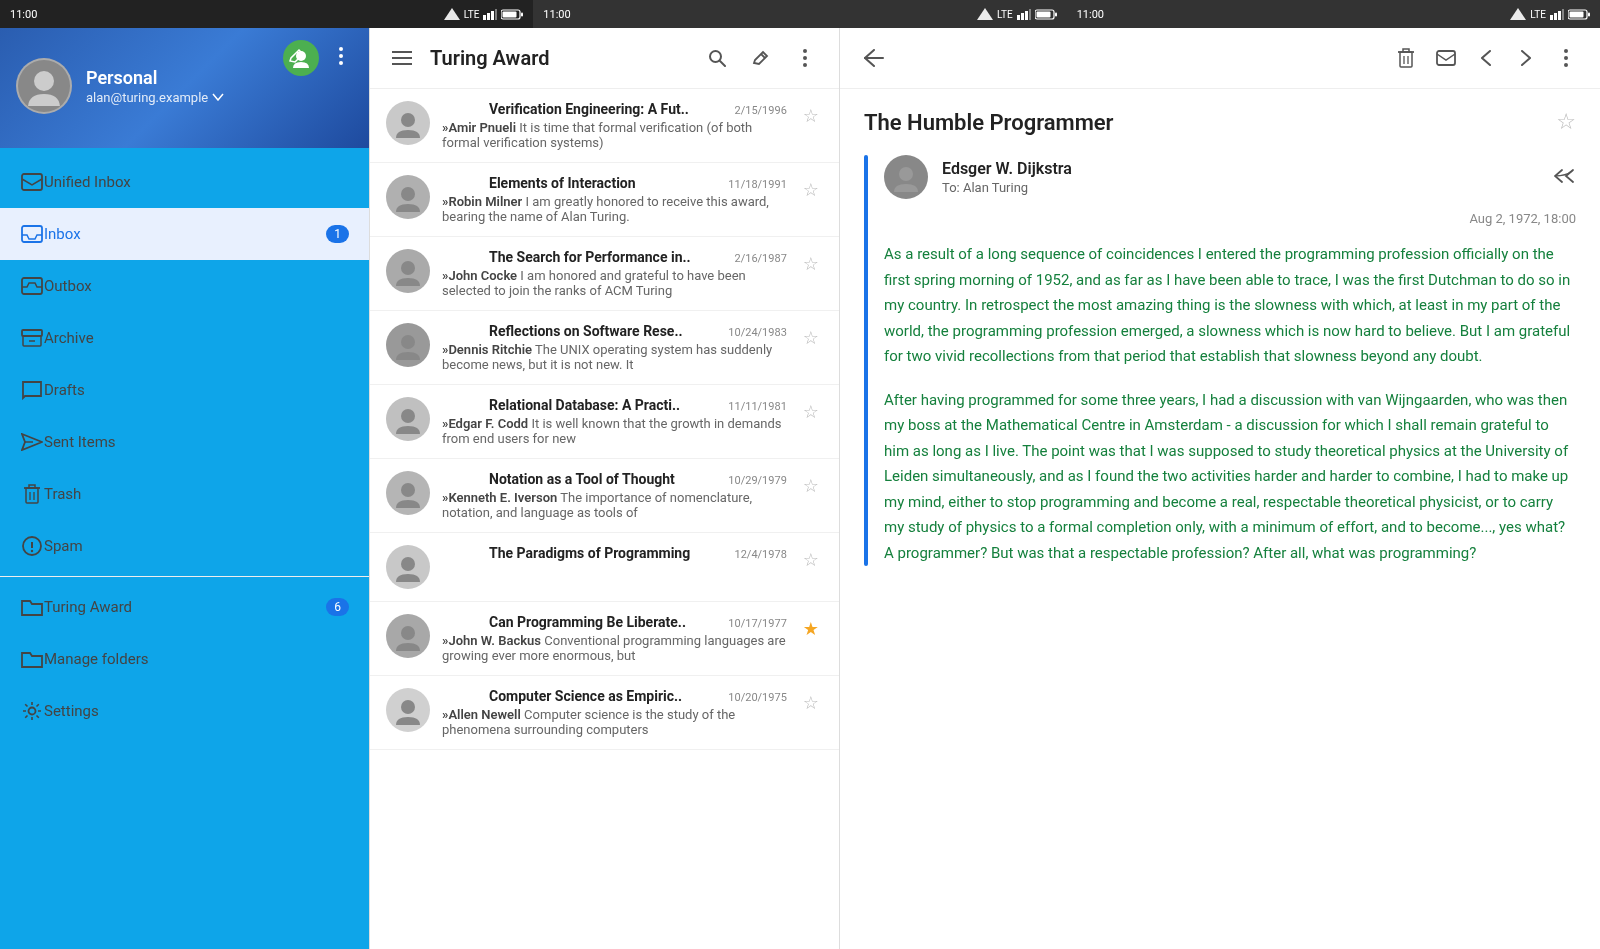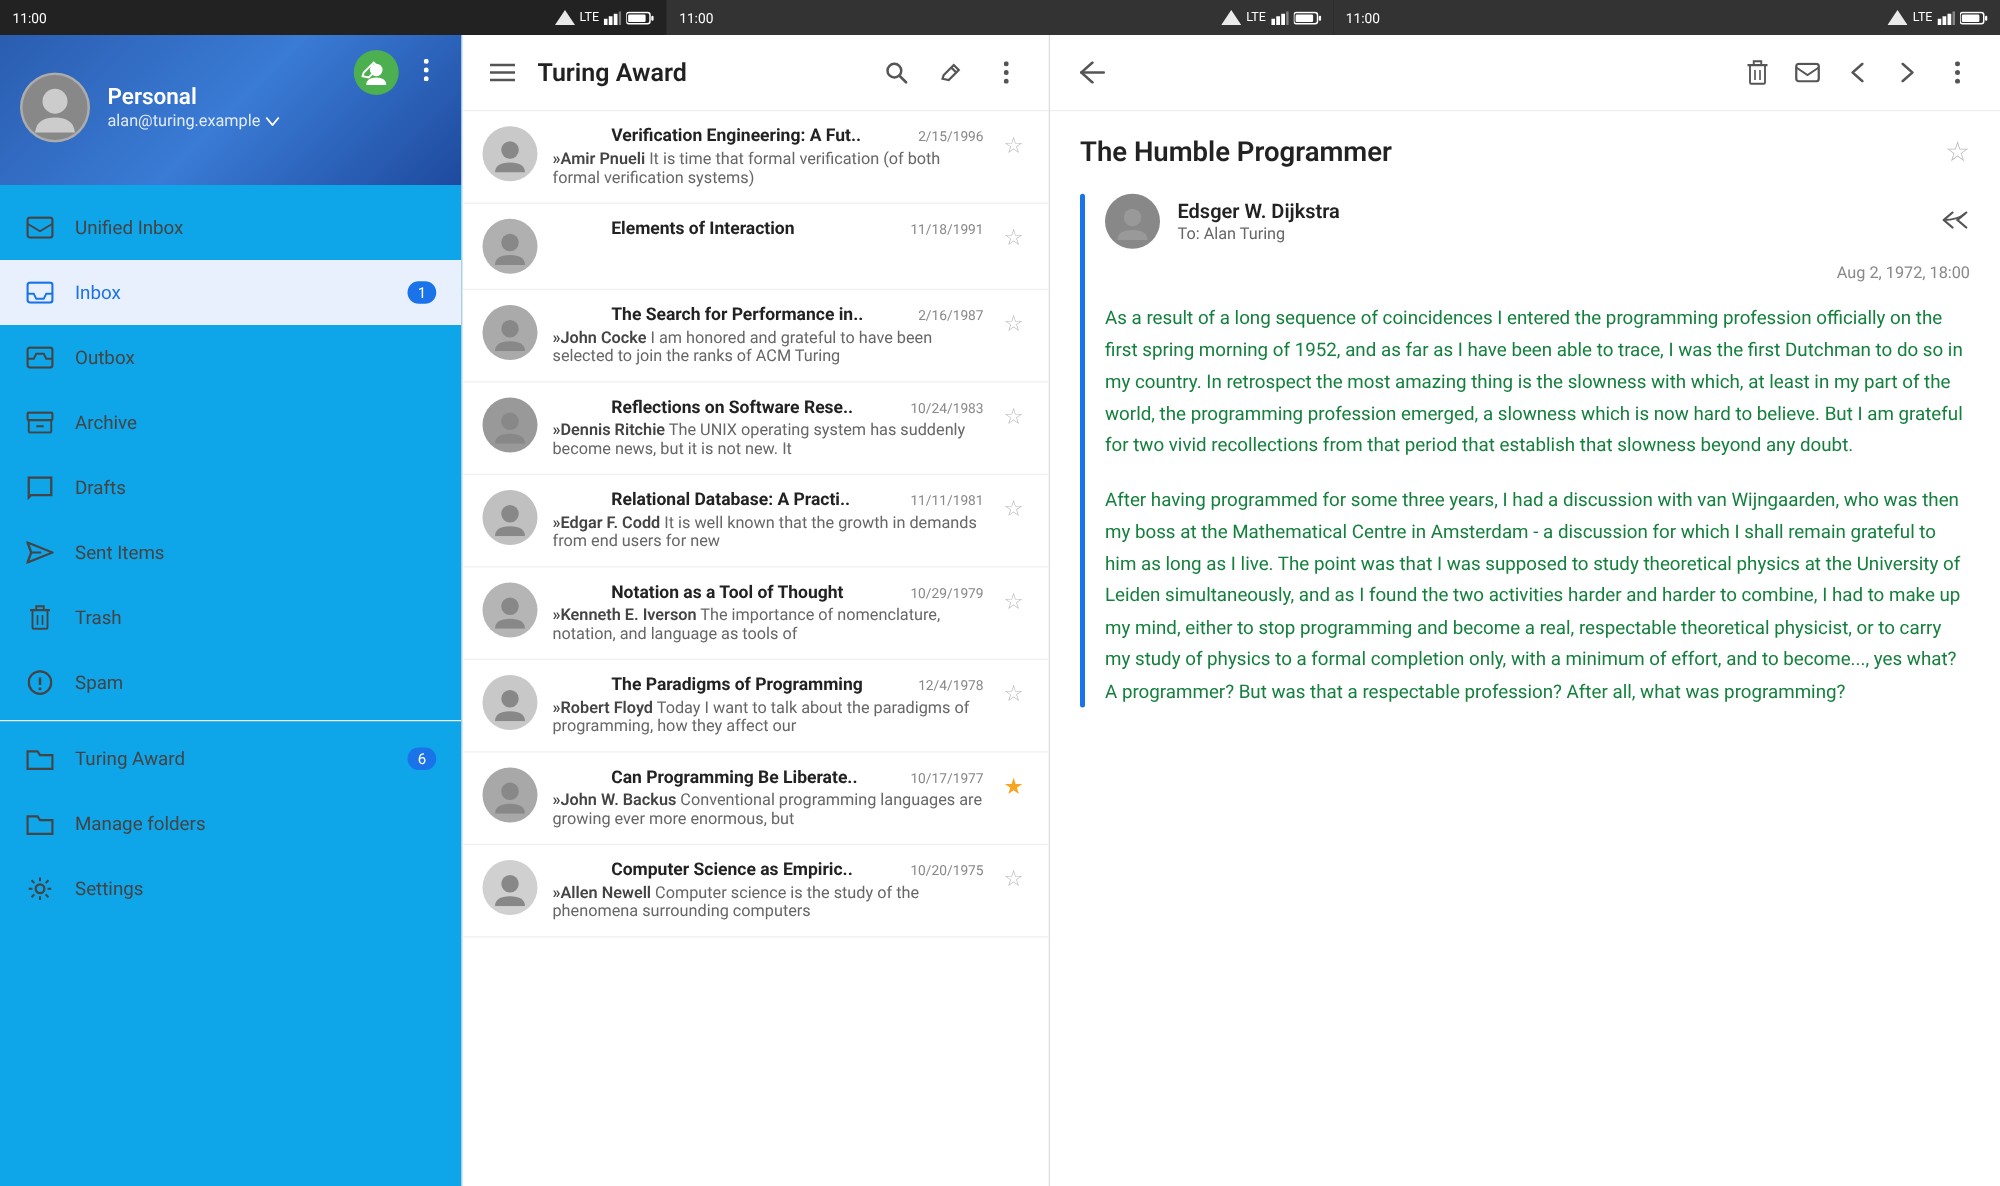--- a/index.html
+++ b/index.html
@@ -18,21 +18,21 @@
     .header-icon-btn { background: none; border: none; color: white; cursor: pointer; width: 36px; height: 36px; display: flex; align-items: center; justify-content: center; }
     .avatar-area { display: flex; align-items: center; gap: 14px; margin-top: 10px; }
     .avatar-circle { width: 56px; height: 56px; border-radius: 50%; background: #888; overflow: hidden; border: 2px solid rgba(255,255,255,0.3); display: flex; align-items: center; justify-content: center; font-size: 24px; color: white; }
     .account-info { color: white; }
     .account-name { font-size: 18px; font-weight: 600; }
     .account-email { font-size: 13px; opacity: 0.85; margin-top: 2px; }
     .account-dropdown { display: flex; align-items: center; gap: 4px; cursor: pointer; }
     .green-avatar { width: 36px; height: 36px; border-radius: 50%; background: #4caf50; display: flex; align-items: center; justify-content: center; color: white; font-size: 18px; position: absolute; right: 50px; top: 12px; }
 
     .sidebar-nav { flex: 1; overflow-y: auto; padding: 8px 0; }
-    .nav-item { display: flex; align-items: center; gap: 16px; padding: 14px 20px; cursor: pointer; color: #444; font-size: 15px; }
+    .nav-item { display: flex; align-items: center; padding: 14px 20px; cursor: pointer; color: #444; font-size: 15px; }
     .nav-item.active { background: #e8f0fe; color: #1a73e8; }
     .nav-item .icon { width: 24px; height: 24px; display: flex; align-items: center; justify-content: center; flex-shrink: 0; }
     .nav-item .badge { margin-left: auto; background: #1a73e8; color: white; border-radius: 10px; padding: 2px 8px; font-size: 12px; }
     .nav-divider { height: 1px; background: #eee; margin: 4px 0; }
 
     
     .email-list-panel { width: 470px; background: #fff; display: flex; flex-direction: column; border-right: 1px solid #ddd; }
     .email-list-header { display: flex; align-items: center; padding: 12px 16px; gap: 12px; border-bottom: 1px solid #eee; min-height: 60px; }
     .hamburger-btn { background: none; border: none; cursor: pointer; padding: 6px; color: #555; }
     .panel-title { font-size: 20px; font-weight: 600; color: #222; flex: 1; }
@@ -372,20 +372,23 @@
           <svg width="30" height="30" viewBox="0 0 30 30">
               <circle cx="15" cy="12" r="7" fill="#888"></circle>
               <path d="M3 30 Q3 22 15 22 Q27 22 27 30" fill="#888"></path>
             </svg>
         </div>
         <div class="email-content">
           <div class="email-header-row">
             <span class="email-subject">Elements of Interaction</span>
             <span class="email-date">11/18/1991</span>
           </div>
+          <div class="email-preview">
+            <span class="sender">»Robin Milner</span> I am greatly honored to receive this award, bearing the name of Alan Turing.
+          </div>
         </div>
         <button class="star-btn">☆</button>
       </div>
 
       <div class="email-item">
         <div class="email-avatar" style="background:#aaa;">
           <svg width="30" height="30" viewBox="0 0 30 30">
               <circle cx="15" cy="12" r="7" fill="#888"></circle>
               <path d="M3 30 Q3 22 15 22 Q27 22 27 30" fill="#888"></path>
             </svg>
@@ -463,23 +466,20 @@
         <div class="email-avatar" style="background:#c8c8c8;">
           <svg width="30" height="30" viewBox="0 0 30 30">
               <circle cx="15" cy="12" r="7" fill="#888"></circle>
               <path d="M3 30 Q3 22 15 22 Q27 22 27 30" fill="#888"></path>
             </svg>
         </div>
         <div class="email-content">
           <div class="email-header-row">
             <span class="email-subject">The Paradigms of Programming</span>
             <span class="email-date">12/4/1978</span>
-          </div>
-          <div class="email-preview">
-            <span class="sender">»Robert Floyd</span> Today I want to talk about the paradigms of programming, how they affect our
           </div>
         </div>
         <button class="star-btn">☆</button>
       </div>
 
       <div class="email-item">
         <div class="email-avatar" style="background:#a8a8a8;">
           <svg width="30" height="30" viewBox="0 0 30 30">
               <circle cx="15" cy="12" r="7" fill="#888"></circle>
               <path d="M3 30 Q3 22 15 22 Q27 22 27 30" fill="#888"></path>

